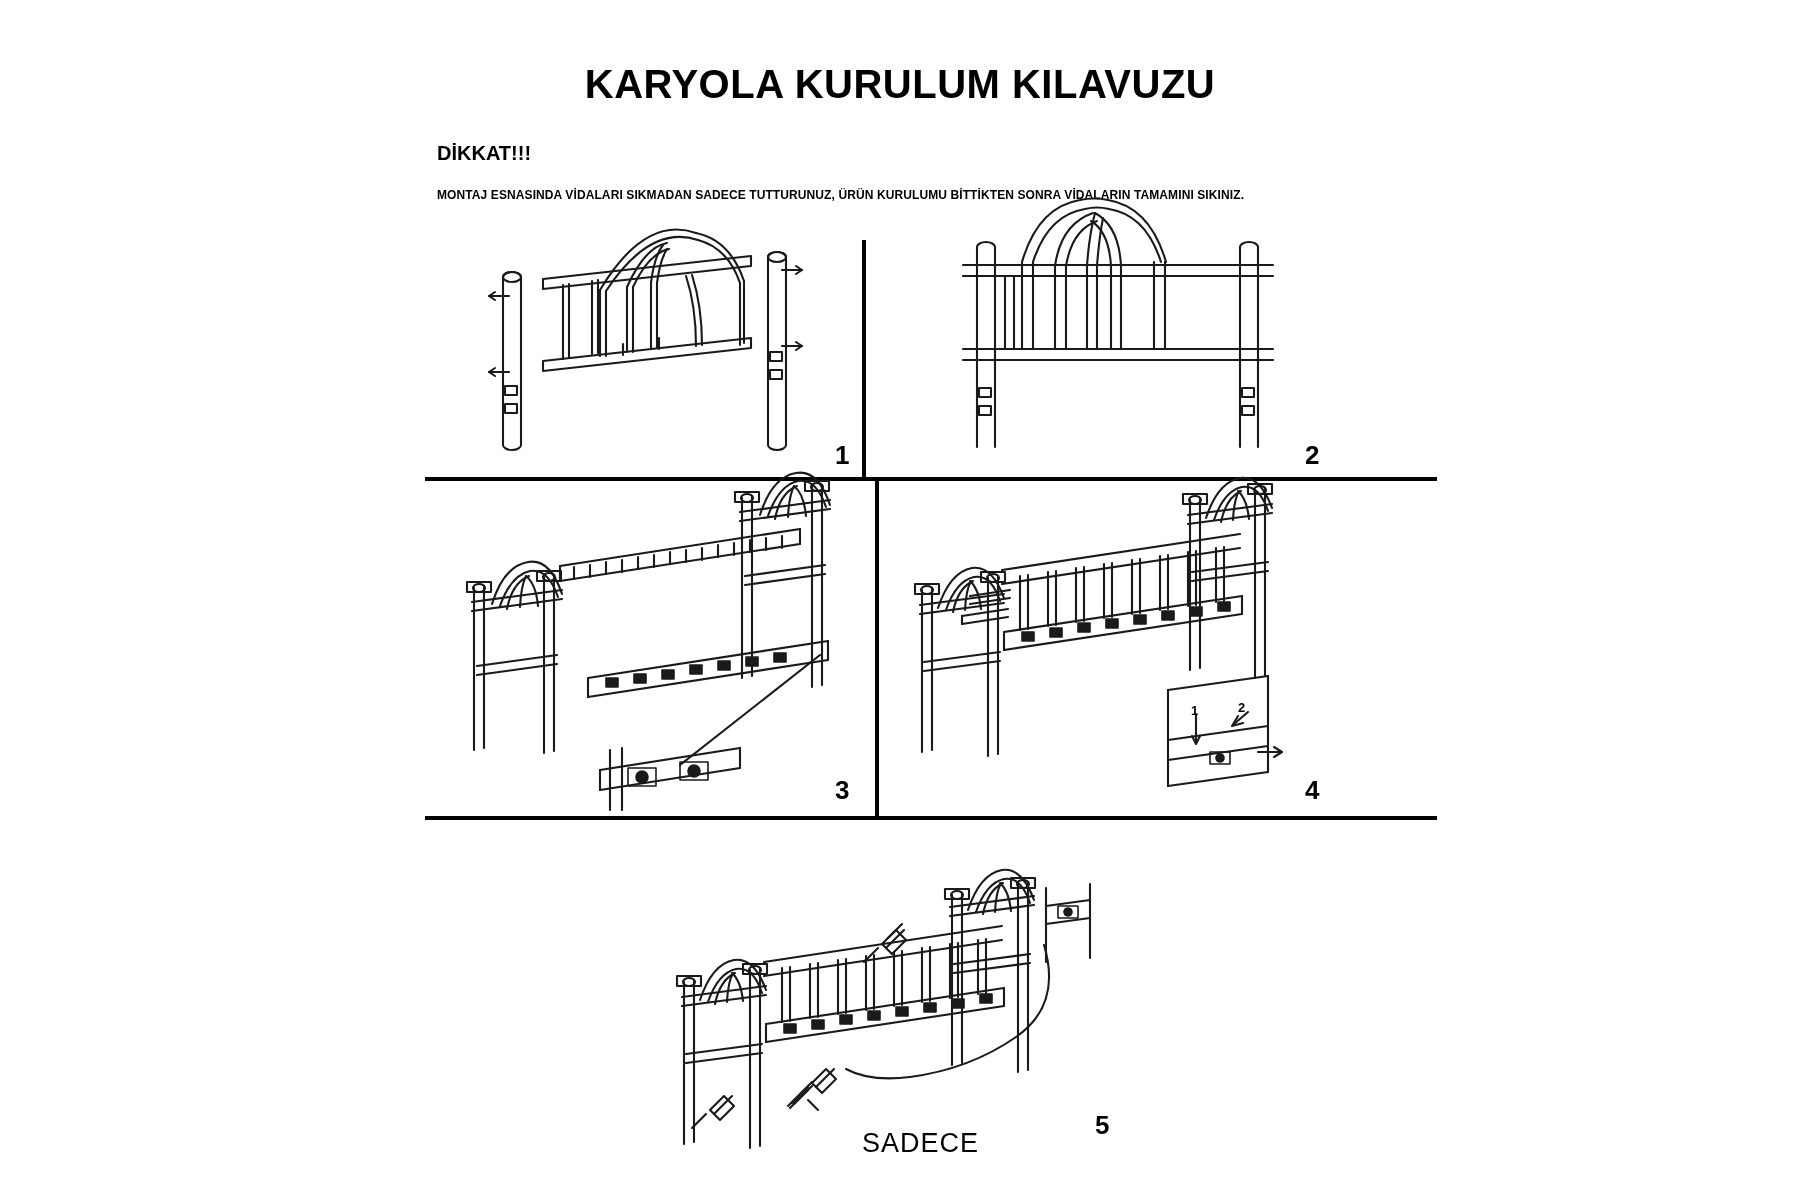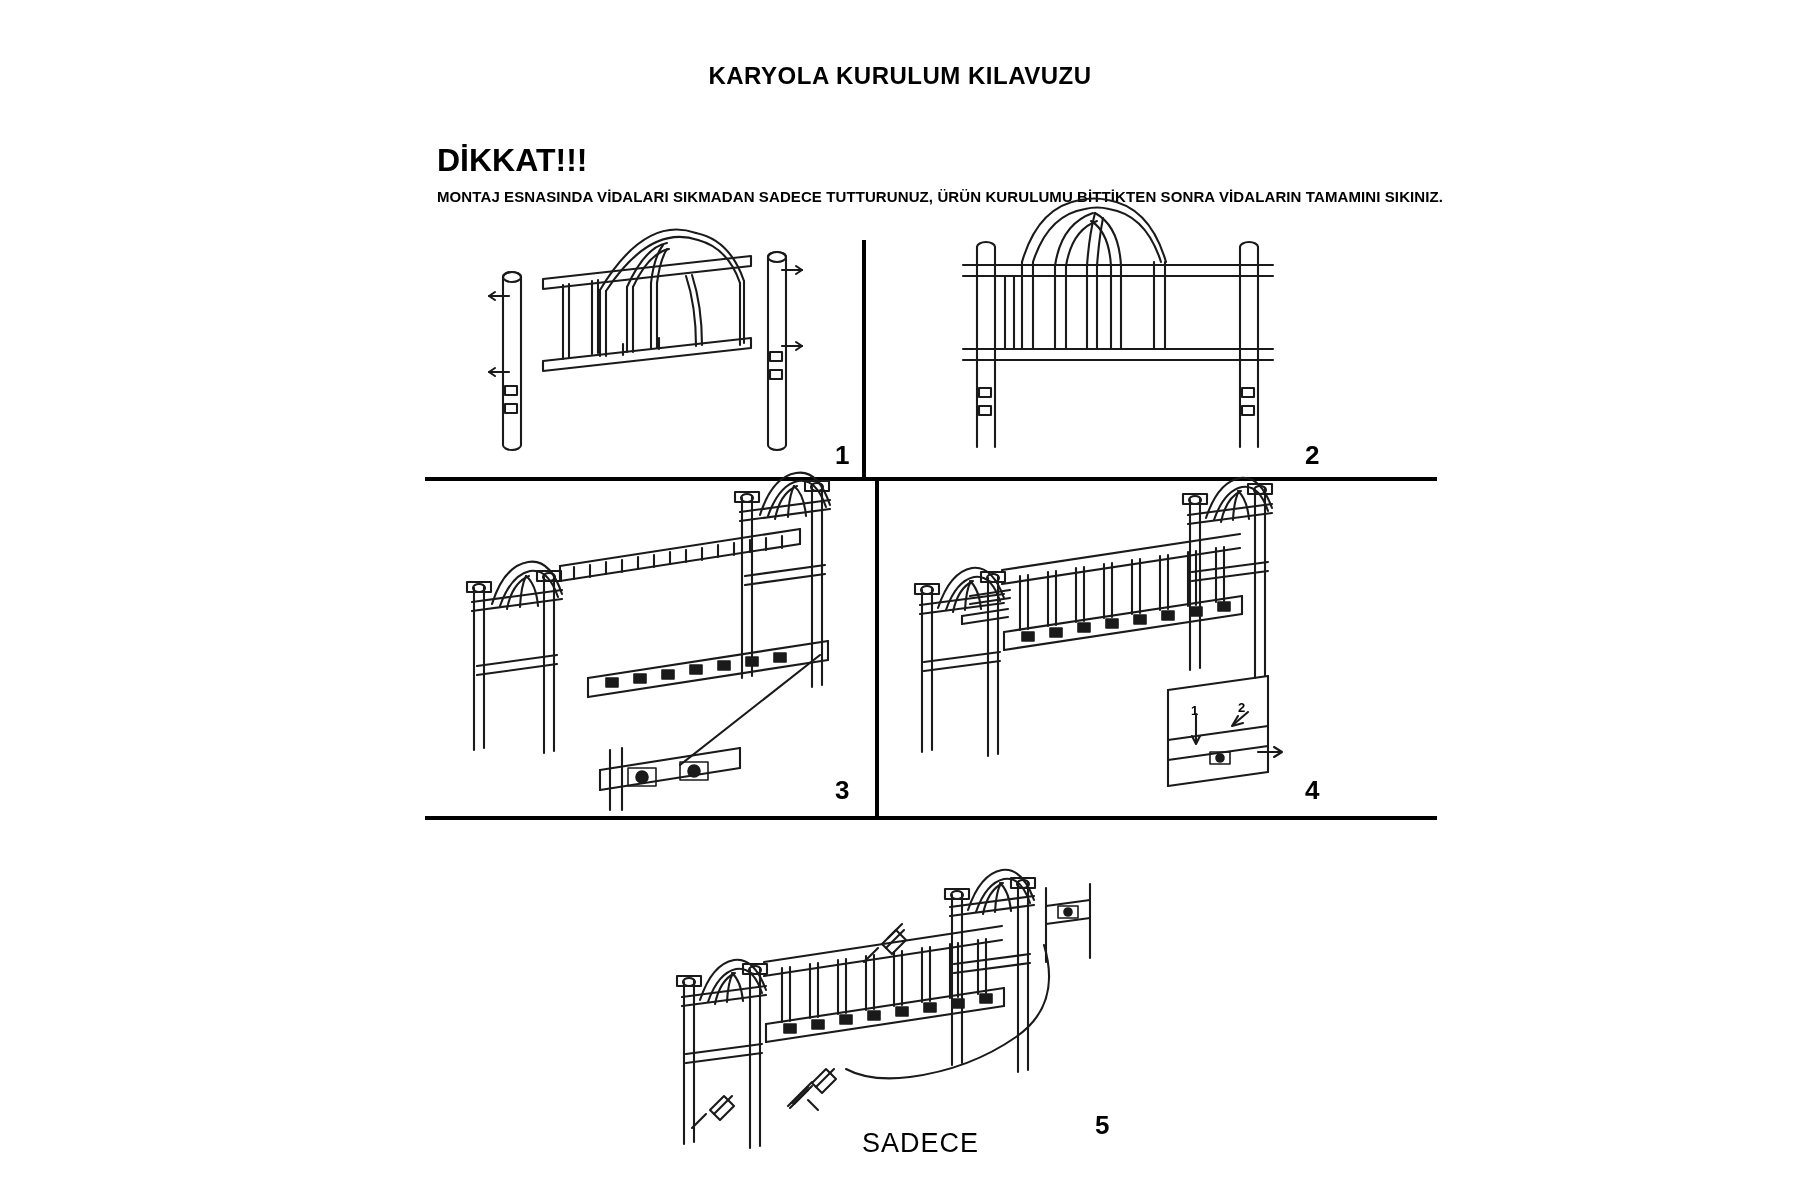--- a/index.html
+++ b/index.html
@@ -22,36 +22,36 @@
     height: 1200px;
   }
 
   
   .doc-title {
     position: absolute;
     left: 0;
     top: 62px;
     width: 1800px;
     text-align: center;
-    font-size: 24px;
+    font-size: 40px;
     font-weight: bold;
     letter-spacing: 0.5px;
   }
   .warn-title {
     position: absolute;
     left: 437px;
     top: 142px;
-    font-size: 32px;
+    font-size: 20px;
     font-weight: bold;
   }
   .warn-text {
     position: absolute;
     left: 437px;
     top: 188px;
-    font-size: 15px;
+    font-size: 12px;
     font-weight: bold;
     letter-spacing: 0.1px;
   }
 
   
   .rule {
     position: absolute;
     background: #000;
   }
   .rule-h { height: 4px; }

